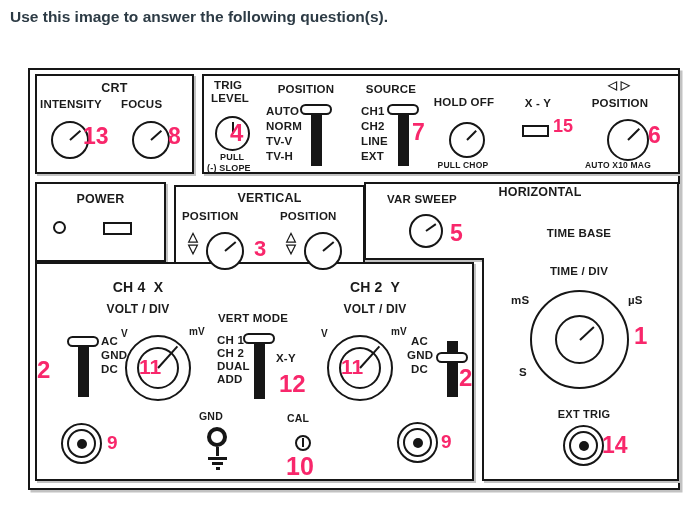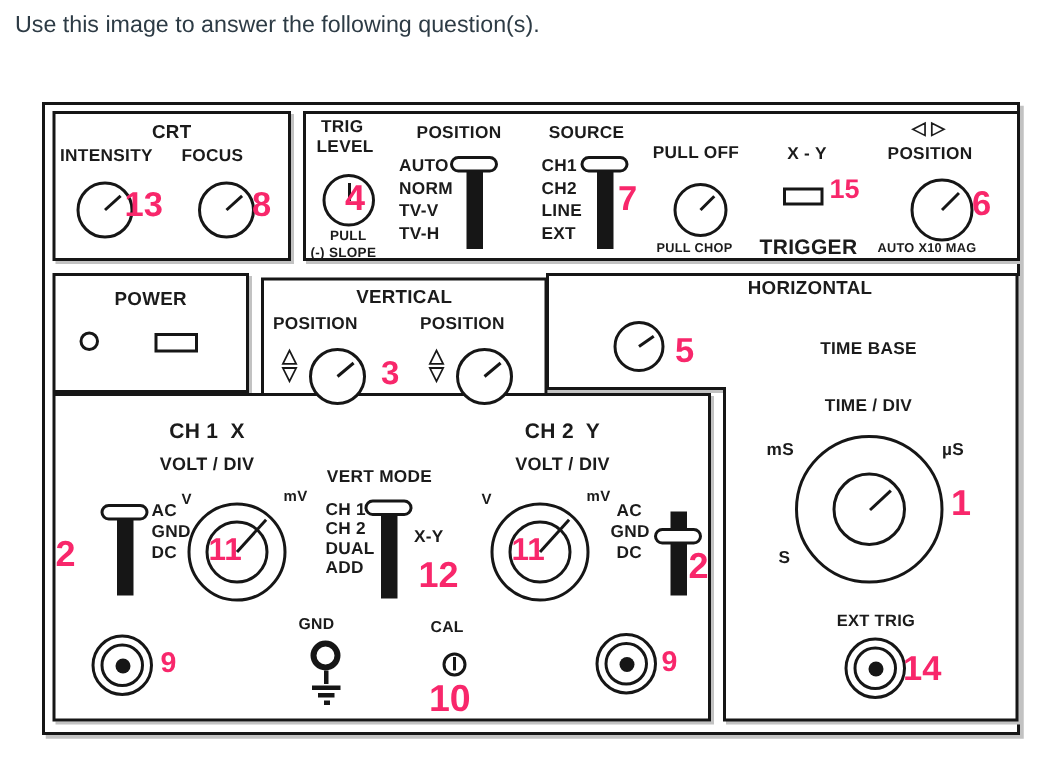--- a/index.html
+++ b/index.html
@@ -1,18 +1,18 @@
 <!DOCTYPE html>
 <html style="--pink: #f8276b;"><head>
 <meta charset="utf-8">
 <style>
   html,body{margin:0;padding:0;background:#fff;}
   .page{position:relative;width:697px;height:513px;background:#fff;overflow:hidden;
         font-family:"Liberation Sans",sans-serif;color:#1b1b1b;}
-  .header{position:absolute;left:10px;top:8px;font-size:15.5px;font-weight:400;color:#2d3b45;}
+  .header{position:absolute;left:10px;top:8px;font-size:15.5px;font-weight:700;color:#2d3b45;}
   .panel{position:absolute;left:28px;top:68px;width:648px;height:418px;border:2px solid #161616;
          background:#fff;box-shadow:2.5px 2.5px 0 #c2c2c2;}
   .box{position:absolute;background:#fff;border:2px solid #161616;box-shadow:2px 2px 0 #c2c2c2;}
   .lbl{position:absolute;font-size:11.5px;font-weight:700;letter-spacing:.2px;white-space:pre;color:#1b1b1b;}
   .ttl{font-weight:700;font-size:12.5px;}
   .big{font-size:14px;font-weight:700;}
   .md{font-size:12px;font-weight:700;}
   .sm{font-size:9px;}
   .xs{font-size:8.5px;}
   .unit{font-size:10px;}
@@ -78,30 +78,29 @@
 
       <div class="lbl ctr" style="left:127px;width:120px;top:7px">SOURCE</div>
       <div class="lbl" style="left:157px;top:29px">CH1</div>
       <div class="lbl" style="left:157px;top:44px">CH2</div>
       <div class="lbl" style="left:157px;top:59px">LINE</div>
       <div class="lbl" style="left:157px;top:74px">EXT</div>
       <div class="sbar" style="left:194px;top:38px;height:52px"></div>
       <div class="shandle" style="left:183px;top:28px"></div>
       <div class="num" style="left:208px;top:45px">7</div>
 
-      <div class="lbl ctr" style="left:200px;width:120px;top:20px">PULL OFF</div>
+      <div class="lbl ctr" style="left:200px;width:120px;top:20px">HOLD OFF</div>
       <div class="knob" style="left:245px;top:46px;width:32px;height:32px">
           <i class="ptr" style="height:13px;transform:rotate(45deg)"></i>
         </div>
       <div class="lbl xs ctr" style="left:199px;width:120px;top:84px">PULL CHOP</div>
 
       <div class="lbl ctr" style="left:274px;width:120px;top:21px">X - Y</div>
       <div class="rectbtn" style="left:318px;top:49px"></div>
       <div class="num" style="left:349px;top:41px;font-size:18px">15</div>
-      <div class="lbl ctr" style="left:275px;width:120px;top:80px;font-size:14px;font-weight:700">TRIGGER</div>
 
       <div class="lbl ctr" style="left:355px;width:120px;top:2px;font-size:12px">◁ ▷</div>
       <div class="lbl ctr" style="left:356px;width:120px;top:21px">POSITION</div>
       <div class="knob" style="left:403px;top:43px;width:38px;height:38px">
           <i class="ptr" style="height:16px;transform:rotate(45deg)"></i>
         </div>
       <div class="num" style="left:444px;top:48px">6</div>
       <div class="lbl xs ctr" style="left:354px;width:120px;top:84px">AUTO X10 MAG</div>
     </div>
 
@@ -128,20 +127,21 @@
         <span>▽</span>
       </div>
       <div class="knob" style="left:128px;top:45px;width:34px;height:34px">
           <i class="ptr" style="height:14px;transform:rotate(50deg)"></i>
         </div>
     </div>
 
     <svg class="hsvg" style="left:334px;top:112px" width="316" height="300">
       <path d="M1,1 H314 V298 H119 V77 H1 Z" fill="#ffffff" stroke="#161616" stroke-width="2"></path>
     </svg>
+    <div class="lbl ctr" style="left:332px;width:120px;top:123px">VAR SWEEP</div>
     <div class="knob" style="left:379px;top:144px;width:30px;height:30px">
         <i class="ptr" style="height:12px;transform:rotate(55deg)"></i>
       </div>
     <div class="num" style="left:420px;top:152px">5</div>
     <div class="lbl ttl ctr" style="left:430px;width:160px;top:115px">HORIZONTAL</div>
     <div class="lbl ctr" style="left:469px;width:160px;top:157px">TIME BASE</div>
     <div class="lbl ctr" style="left:469px;width:160px;top:195px">TIME / DIV</div>
     <div class="knob" style="left:500px;top:220px;width:95px;height:95px;z-index:1">
       <div class="inner" style="left:23px;top:23px;width:45px;height:45px">
           <i class="ptr" style="height:19px;transform:rotate(47deg)"></i>
@@ -153,21 +153,21 @@
     <div class="num" style="left:604px;top:254px;font-size:24px">1</div>
     <div class="lbl ctr" style="left:474px;width:160px;top:338px;font-size:11px">EXT TRIG</div>
     <div class="bnc" style="left:533px;top:355px">
         <div class="bnc2">
           <div class="bnc3"></div>
         </div>
       </div>
     <div class="num" style="left:572px;top:364px">14</div>
 
     <div class="box" style="left:5px;top:192px;width:435px;height:215px">
-      <div class="lbl big ctr" style="left:41px;width:120px;top:15px">CH 1  X</div>
+      <div class="lbl big ctr" style="left:41px;width:120px;top:15px">CH 4  X</div>
       <div class="lbl md ctr" style="left:41px;width:120px;top:38px">VOLT / DIV</div>
       <div class="num" style="left:0px;top:94px;font-size:24px">2</div>
       <div class="sbar" style="left:41px;top:80px;height:53px"></div>
       <div class="shandle" style="left:30px;top:72px"></div>
       <div class="lbl" style="left:64px;top:71px">AC</div>
       <div class="lbl" style="left:64px;top:85px">GND</div>
       <div class="lbl" style="left:64px;top:99px">DC</div>
       <div class="lbl unit" style="left:84px;top:64px">V</div>
       <div class="lbl unit" style="left:152px;top:62px">mV</div>
       <div class="knob" style="left:88px;top:71px;width:62px;height:62px">

